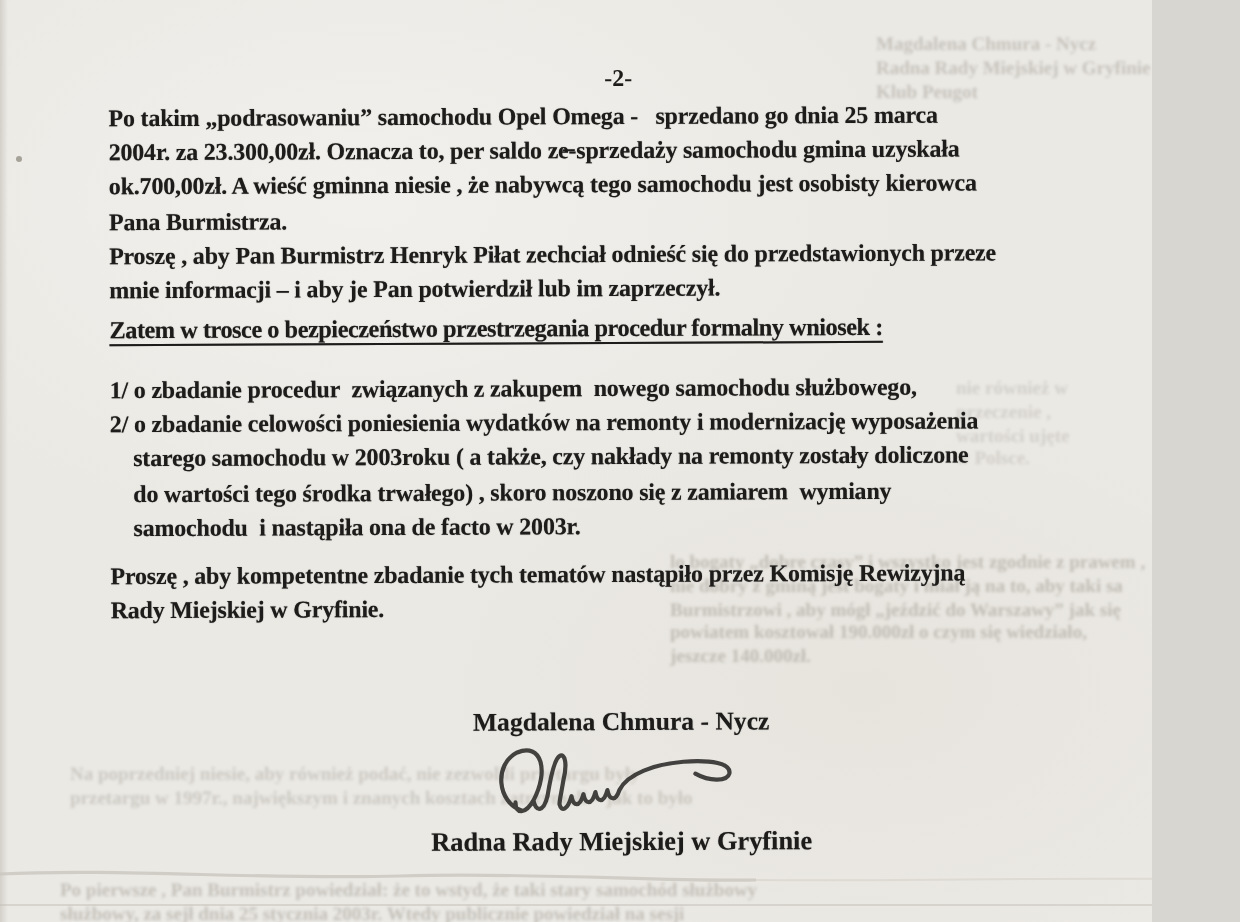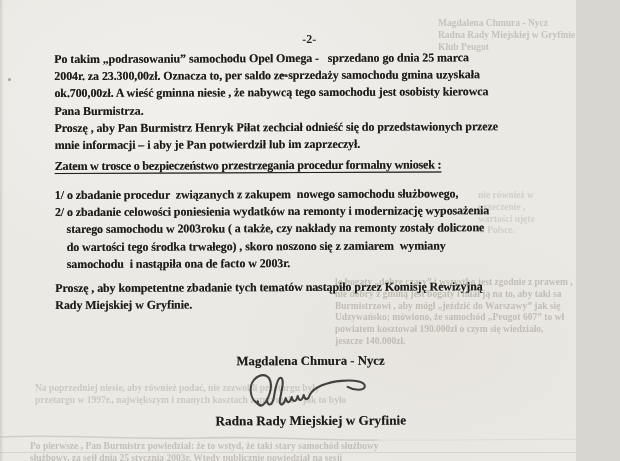--- a/index.html
+++ b/index.html
@@ -52,21 +52,20 @@
   <div class="ghost g-rightmargin">
       <div class="ln">nie również w</div>
       <div class="ln">przeczenie ,</div>
       <div class="ln">wartości ujęte</div>
       <div class="ln">w Polsce.</div>
     </div>
   <div class="ghost g-midright">
       <div class="ln">lo bogaty „dobre czasy” i wszystko jest zgodnie z prawem ,</div>
       <div class="ln">nie dobry z gminą jest bogaty i miał ją na to, aby taki sa</div>
       <div class="ln">Burmistrzowi , aby mógł „jeździć do Warszawy” jak się</div>
-      <div class="ln">Udzywańsko; mówiono, że samochód „Peugot 607” to wł</div>
       <div class="ln">powiatem kosztował 190.000zł o czym się wiedziało,</div>
       <div class="ln">jeszcze 140.000zł.</div>
     </div>
   <div class="ghost g-bottomleft">
       <div class="ln">Na poprzedniej niesie, aby również podać, nie zezwolili przetargu były</div>
       <div class="ln">przetargu w 1997r., największym i znanych kosztach zatrzymali – jak to było</div>
     </div>
   <div class="ghost g-bottom">
       <div class="ln">Po pierwsze , Pan Burmistrz powiedział: że to wstyd, że taki stary samochód służbowy</div>
       <div class="ln">służbowy, za sejł dnia 25 stycznia 2003r. Wtedy publicznie powiedział na sesji</div>

